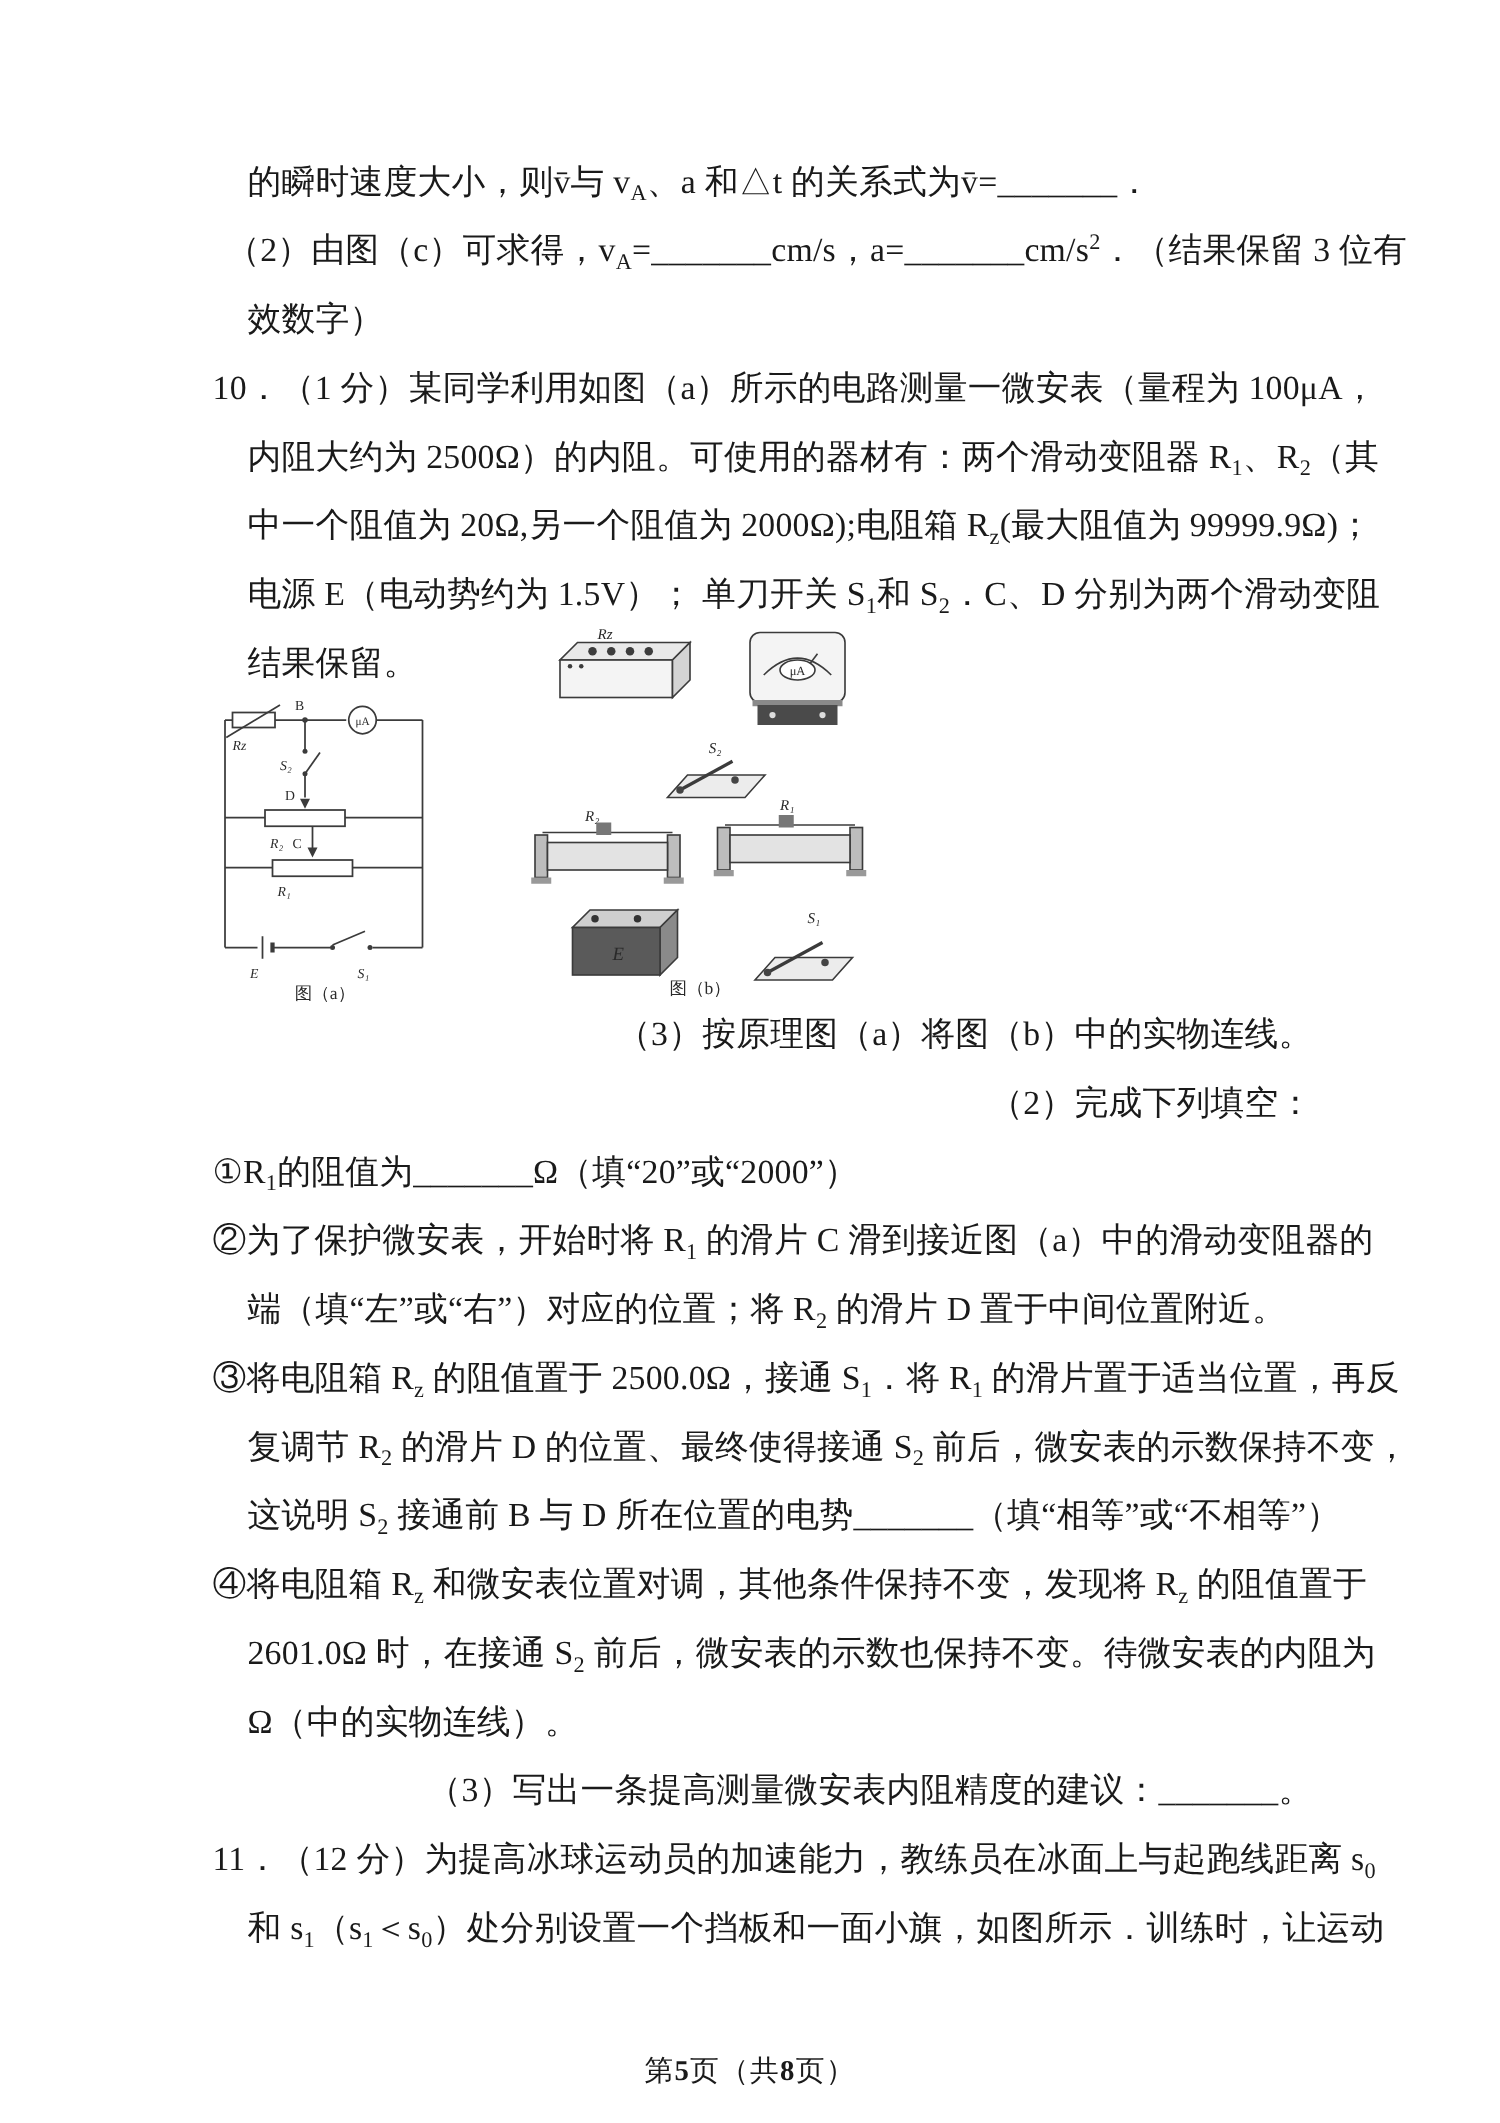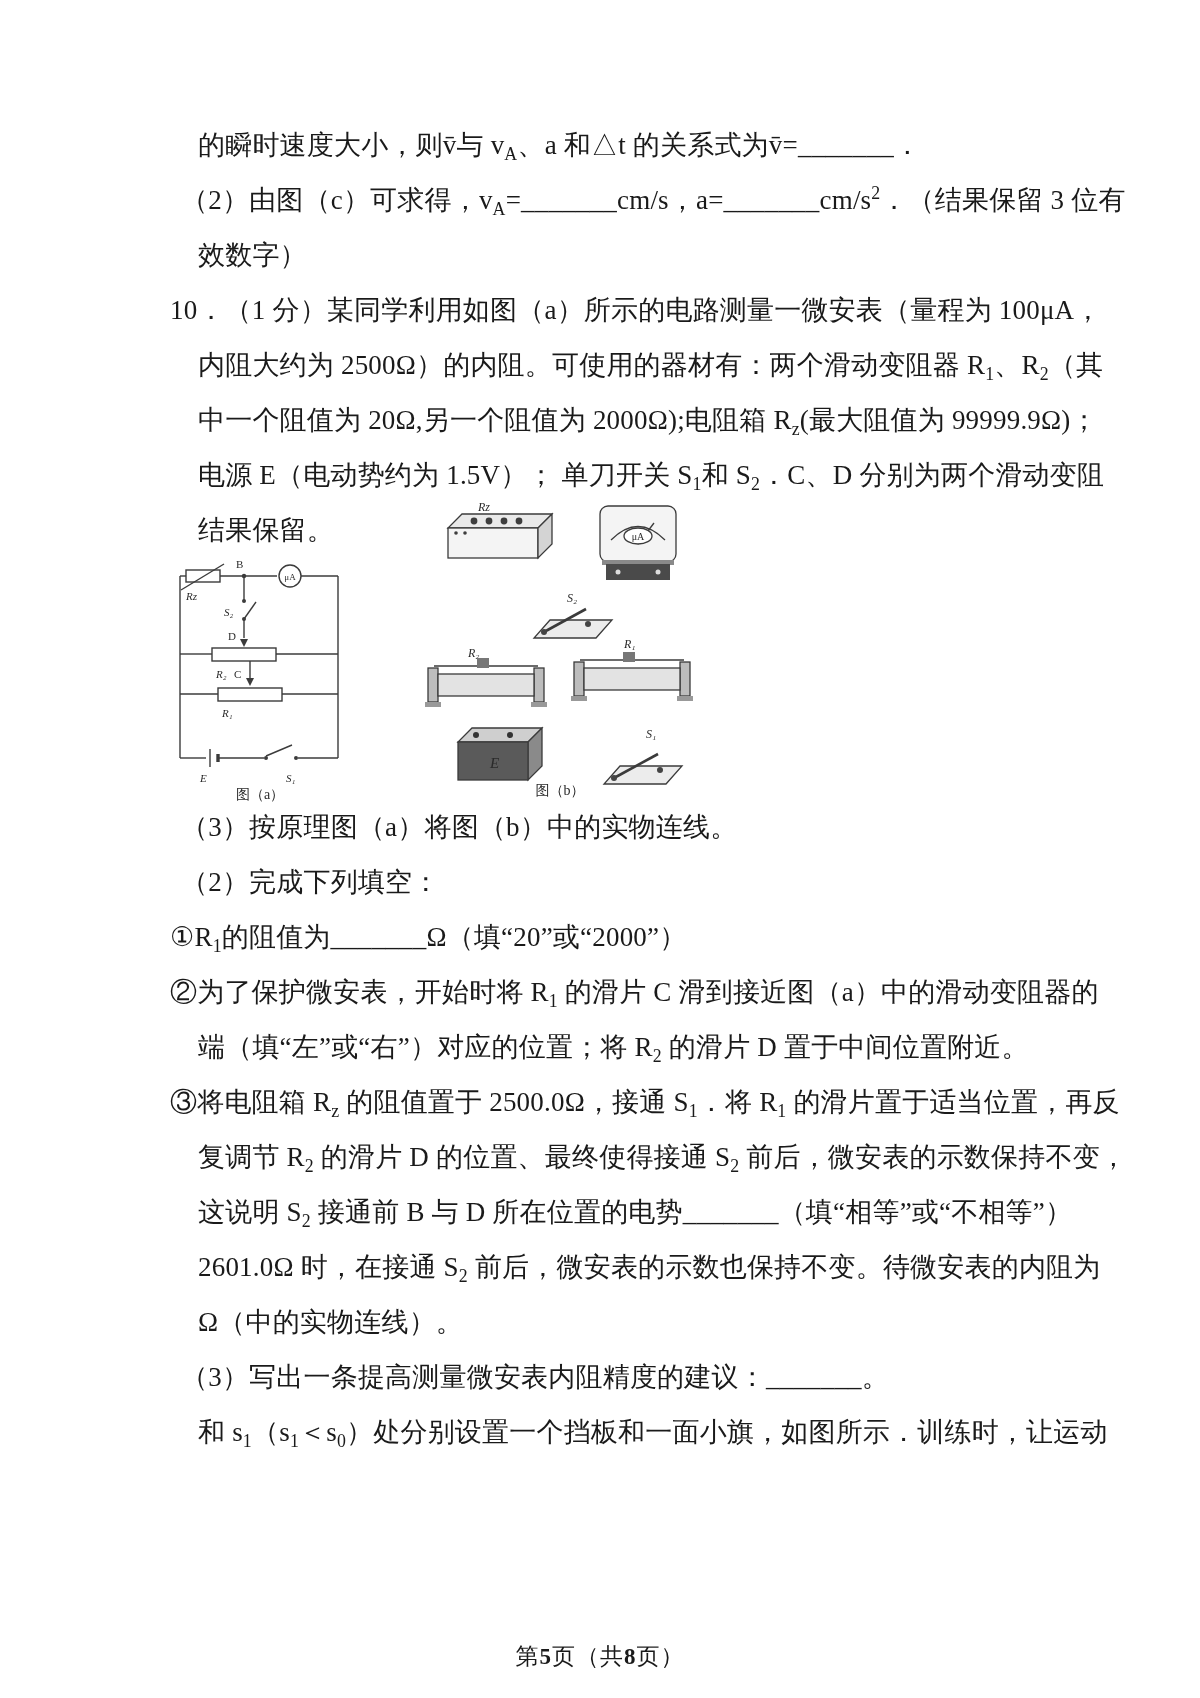--- a/index.html
+++ b/index.html
@@ -5,21 +5,21 @@
   html,body { margin:0; padding:0; background:#ffffff; }
   body {
     width:1200px; height:1698px;
     font-family:"Liberation Serif","DejaVu Serif",serif;
     color:#1a1a1a;
   }
   .page { position:relative; width:1200px; height:1698px; overflow:hidden; background:#ffffff; }
   .content { position:absolute; left:170px; top:118px; width:880px; }
   .line { font-size:27px; line-height:55px; white-space:nowrap; letter-spacing:0.2px;font-family:Liberation Serif, serif; }
   .ind0 { padding-left:0; }
-  .ind1 { padding-left:11px; }
+  .ind1 { padding-left:11px;text-align:right; }
   .ind2 { padding-left:28px; }
   sub, sup { font-size:0.66em; line-height:0; }
   .figures { position:relative; height:242px; }
   .fig-a { position:absolute; left:2px; top:0; }
   .fig-b { position:absolute; left:248px; top:-60px; }
   .footer { position:absolute; left:0; right:0; bottom:26px; text-align:center; font-size:23px; letter-spacing:1px;margin-top:16px; }
   svg text { font-family:"Liberation Serif","DejaVu Serif",serif; fill:#2a2a2a; }
   .lbl-it { font-style:italic; }
 </style>
 </head>
@@ -178,20 +178,22 @@
     </div>
 
     <div class="line ind1">（3）按原理图（a）将图（b）中的实物连线。</div>
     <div class="line ind1">（2）完成下列填空：</div>
     <div class="line ind0">①R<sub>1</sub>的阻值为_______Ω（填“20”或“2000”）</div>
     <div class="line ind0">②为了保护微安表，开始时将 R<sub>1</sub> 的滑片 C 滑到接近图（a）中的滑动变阻器的</div>
     <div class="line ind2">端（填“左”或“右”）对应的位置；将 R<sub>2</sub> 的滑片 D 置于中间位置附近。</div>
     <div class="line ind0">③将电阻箱 R<sub>z</sub> 的阻值置于 2500.0Ω，接通 S<sub>1</sub>．将 R<sub>1</sub> 的滑片置于适当位置，再反</div>
     <div class="line ind2">复调节 R<sub>2</sub> 的滑片 D 的位置、最终使得接通 S<sub>2</sub> 前后，微安表的示数保持不变，</div>
     <div class="line ind2">这说明 S<sub>2</sub> 接通前 B 与 D 所在位置的电势_______（填“相等”或“不相等”）</div>
+    <div class="line ind0">④将电阻箱 R<sub>z</sub> 和微安表位置对调，其他条件保持不变，发现将 R<sub>z</sub> 的阻值置于</div>
     <div class="line ind2">2601.0Ω 时，在接通 S<sub>2</sub> 前后，微安表的示数也保持不变。待微安表的内阻为</div>
     <div class="line ind2">Ω（中的实物连线）。</div>
     <div class="line ind1">（3）写出一条提高测量微安表内阻精度的建议：_______。</div>
+    <div class="line ind0">11．（12 分）为提高冰球运动员的加速能力，教练员在冰面上与起跑线距离 s<sub>0</sub></div>
     <div class="line ind2">和 s<sub>1</sub>（s<sub>1</sub>＜s<sub>0</sub>）处分别设置一个挡板和一面小旗，如图所示．训练时，让运动</div>
   </div>
 
   <div class="footer">第<b>5</b>页（共<b>8</b>页）</div>
 </div>
 
 </body></html>

